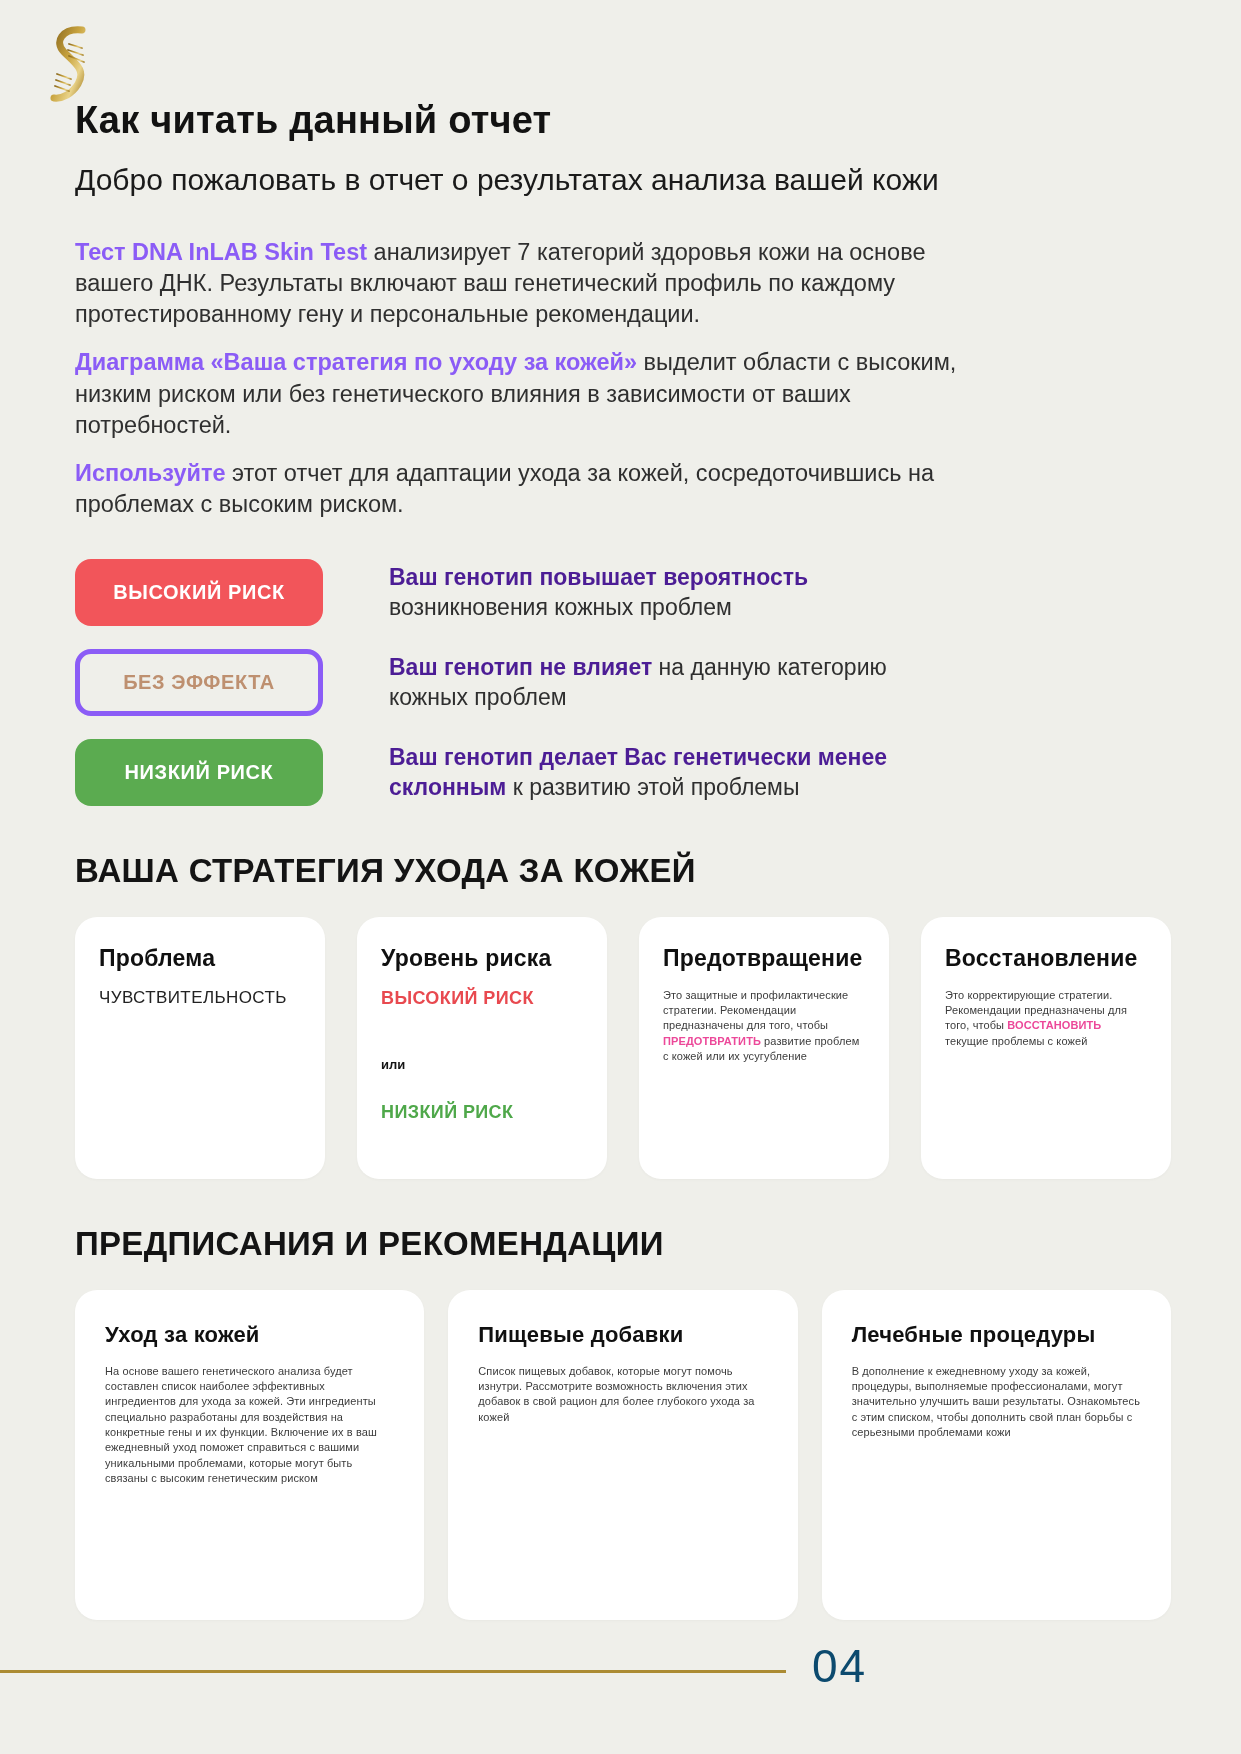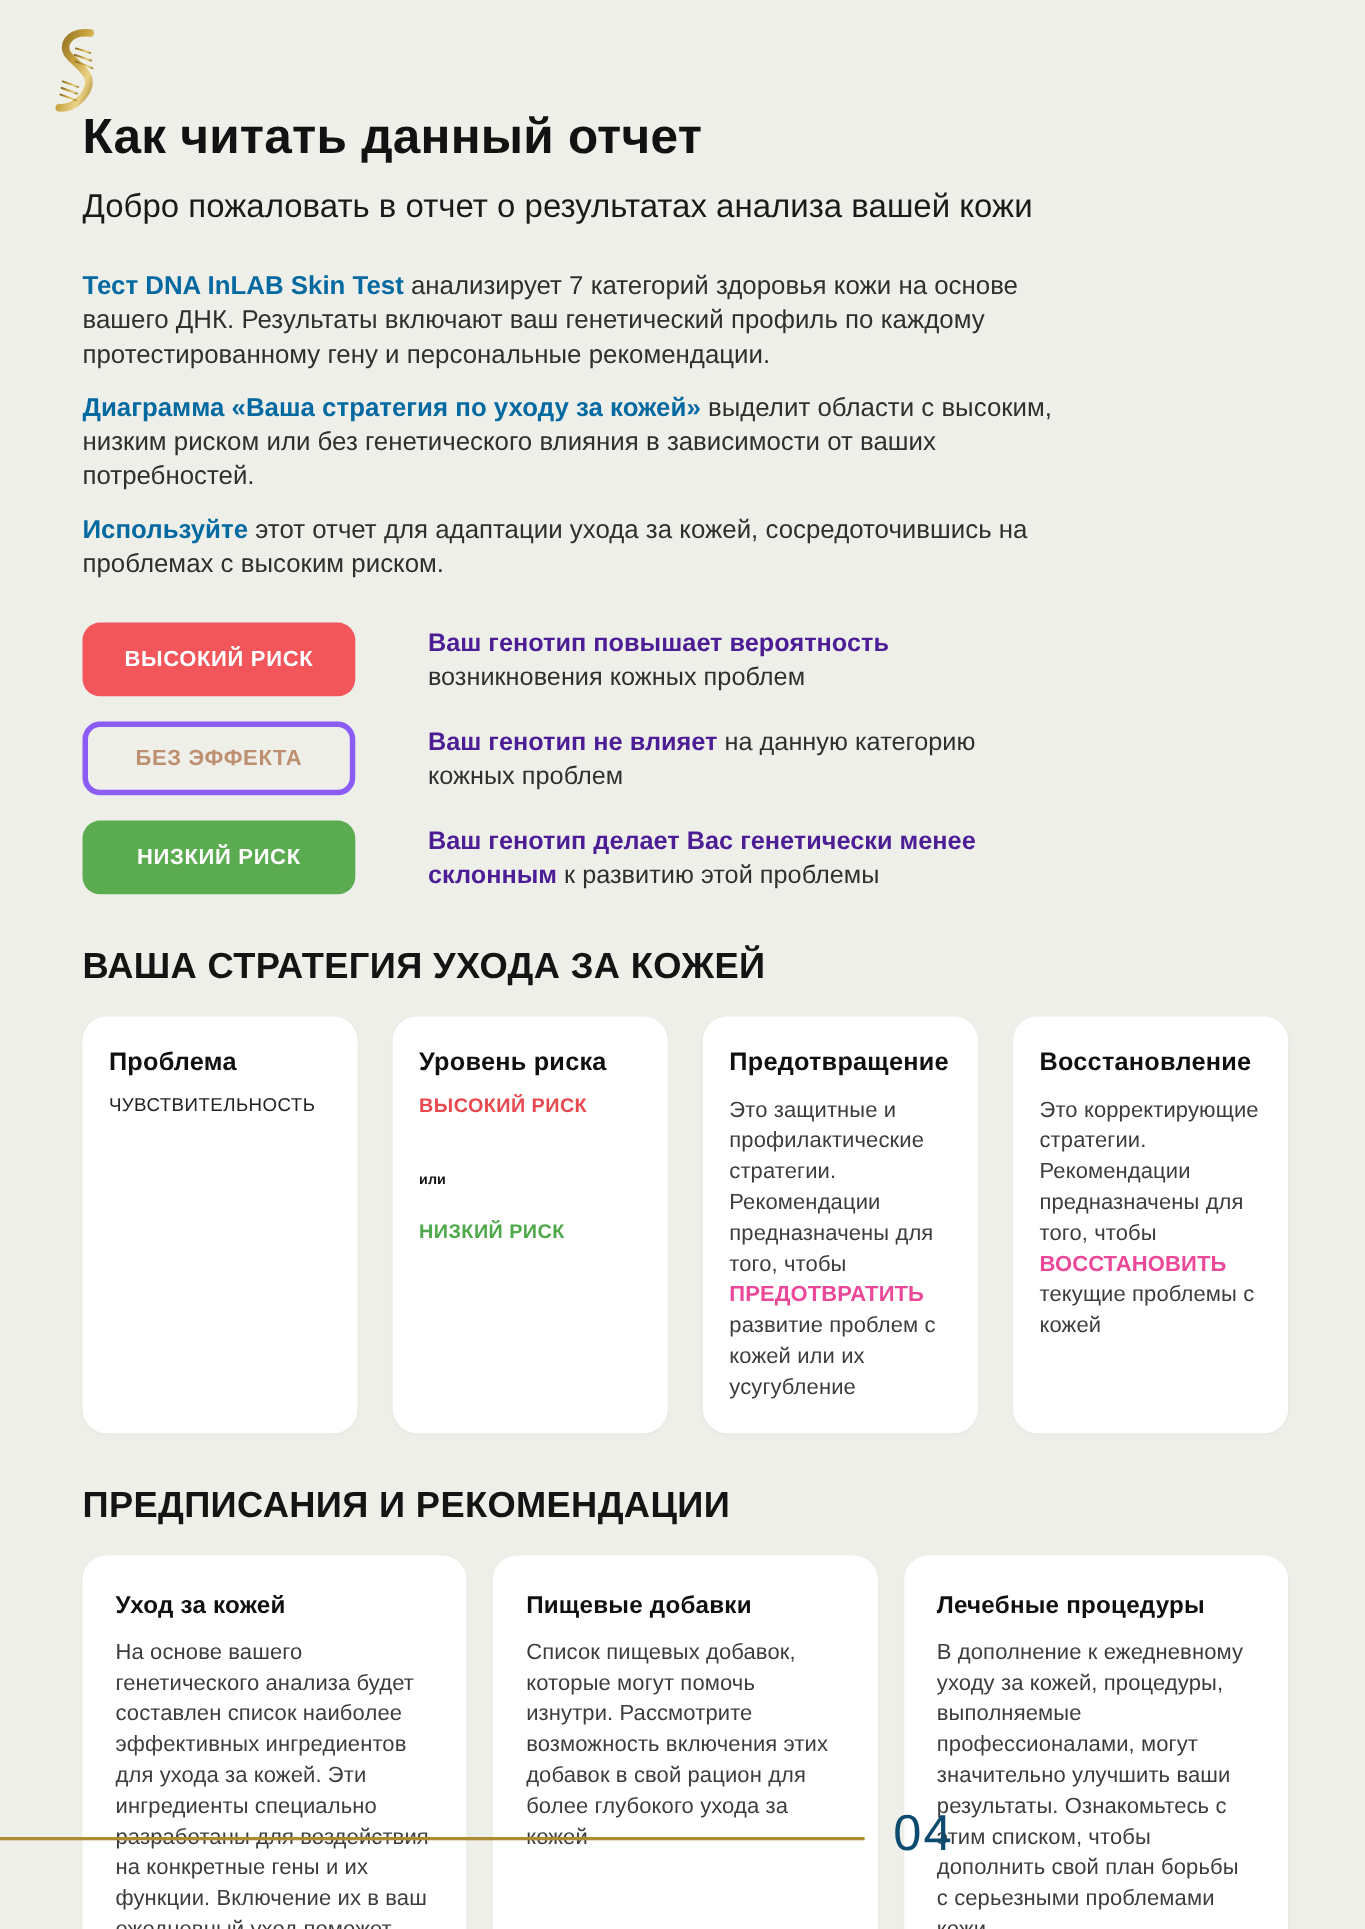--- a/index.html
+++ b/index.html
@@ -17,21 +17,21 @@
     position: absolute;
     left: 42px;
     top: 26px;
     width: 58px;
     height: 78px;
   }
   .content { padding: 0 70px 0 75px; }
 
   h1.title {
     margin: 100px 0 0 0;
-    font-size: 45px;
+    font-size: 38px;
     line-height: 1.08;
     font-weight: 800;
     color: #121212;
     letter-spacing: 0.2px;
   }
   h2.subtitle {
     margin: 20px 0 0 0;
     font-size: 30px;
     line-height: 1.25;
     font-weight: 400;
@@ -39,21 +39,21 @@
     max-width: 920px;
   }
   p.intro {
     margin: 17px 0 0 0;
     font-size: 23.5px;
     line-height: 1.33;
     color: #2f2f2f;
     max-width: 930px;
   }
   p.intro.first { margin-top: 38px; }
-  p.intro b { color: #0369a1; }
+  p.intro b { color: #8b5cf6; }
 
   .legend { margin-top: 38px; display: flex; flex-direction: column; gap: 23px; }
   .legend-row { display: flex; align-items: center; }
   .badge {
     width: 248px;
     min-height: 67px;
     border-radius: 16px;
     display: flex;
     align-items: center;
     justify-content: center;
@@ -101,21 +101,21 @@
   .card-value {
     font-size: 17px;
     letter-spacing: 0.4px;
     color: #222222;
   }
   .risk-line { font-size: 18px; font-weight: 700; letter-spacing: 0.4px; }
   .risk-line.high { color: #E8494F; }
   .risk-line.low  { color: #4FA84A; margin-top: 30px; }
   .risk-or { font-size: 13px; font-weight: 700; color: #141414; margin-top: 48px; }
   .card-body {
-    font-size: 20px;
+    font-size: 11px;
     line-height: 1.4;
     color: #3c3c3c;
     letter-spacing: 0.1px;
   }
   .card-body b { color: #ec4899; }
 
   .prescription-cards { gap: 24px; }
   .prescription-cards .card { min-height: 330px; padding: 32px 30px; }
   .prescription-cards .card-title { font-size: 22px; }
 

